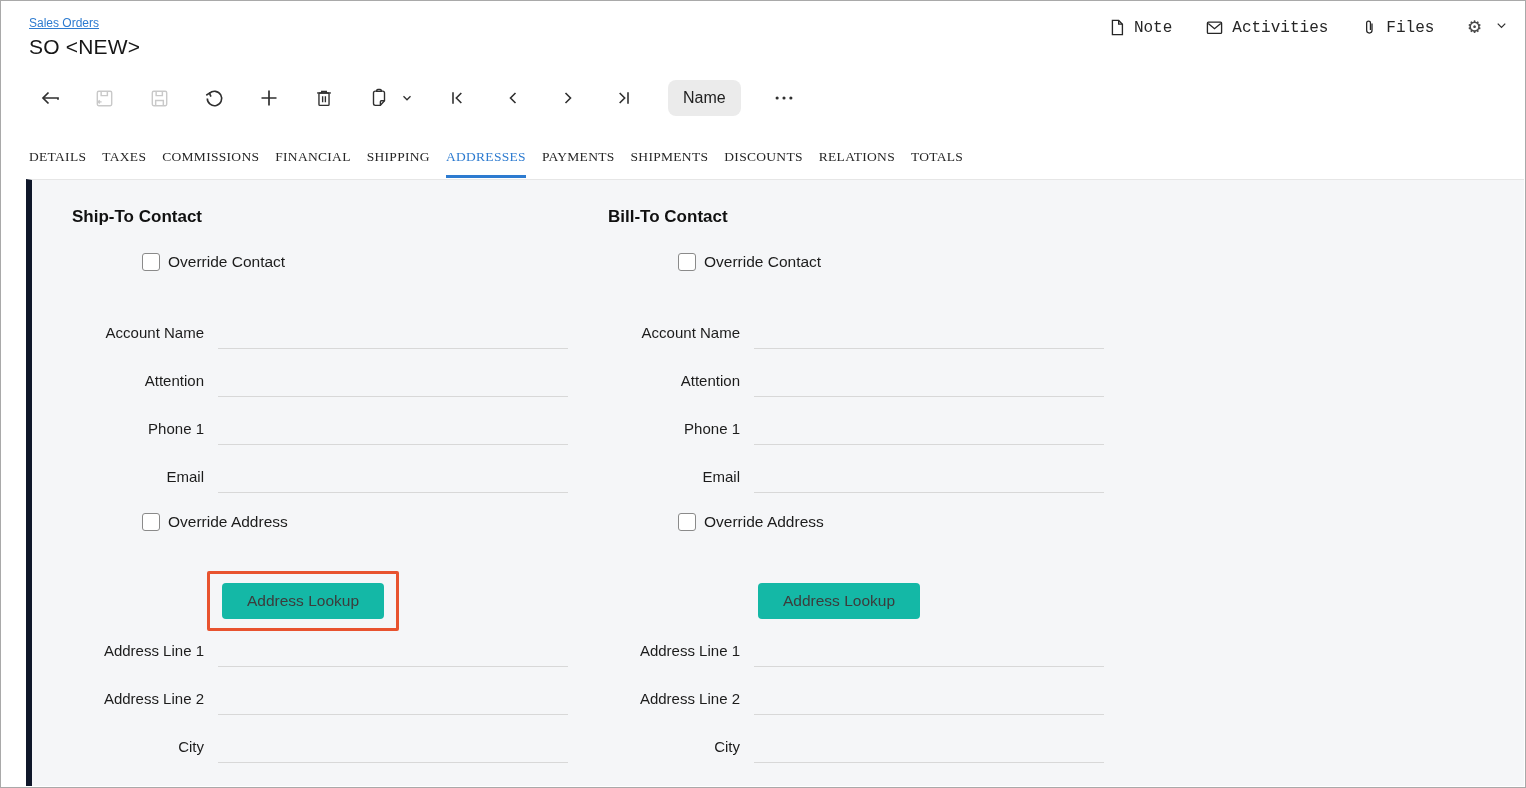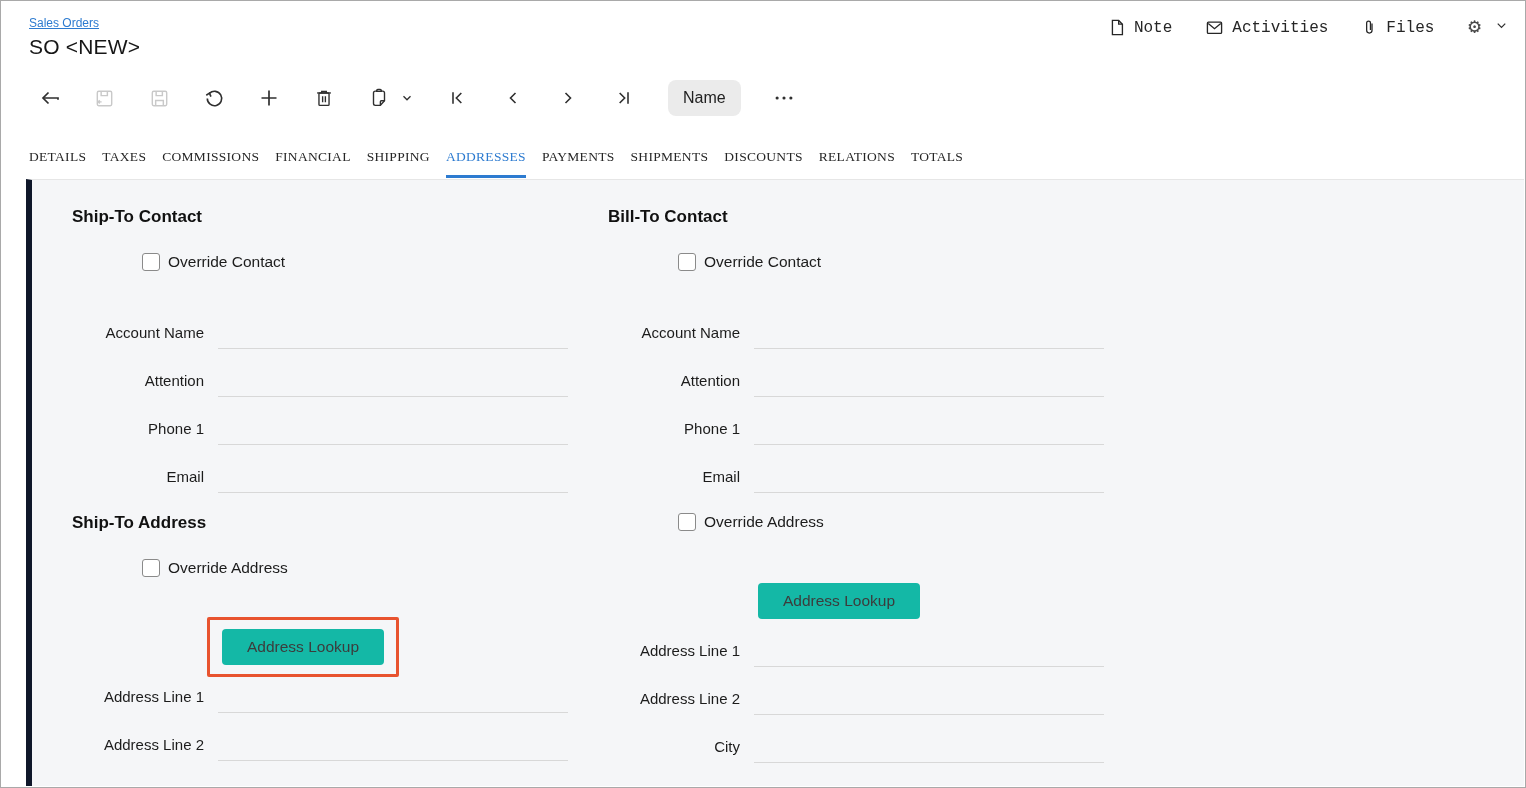--- a/index.html
+++ b/index.html
@@ -284,21 +284,20 @@
               <div class="field-input"></div>
             </div>
             <div class="field-row">
               <label class="field-label">Email</label>
               <div class="field-input"></div>
             </div>
           </div>
       </section>
 
       <section class="section addr">
-        <h2 class="section-title">Ship-To Address</h2>
         <div class="checkbox-row">
           <span class="checkbox"></span>
           <span class="checkbox-label">Override Address</span>
         </div>
         <div class="lookup-wrap highlighted">
           <button class="lookup-btn">Address Lookup</button>
         </div>
         <div class="fields compact">
             <div class="field-row">
               <label class="field-label">Address Line 1</label>

